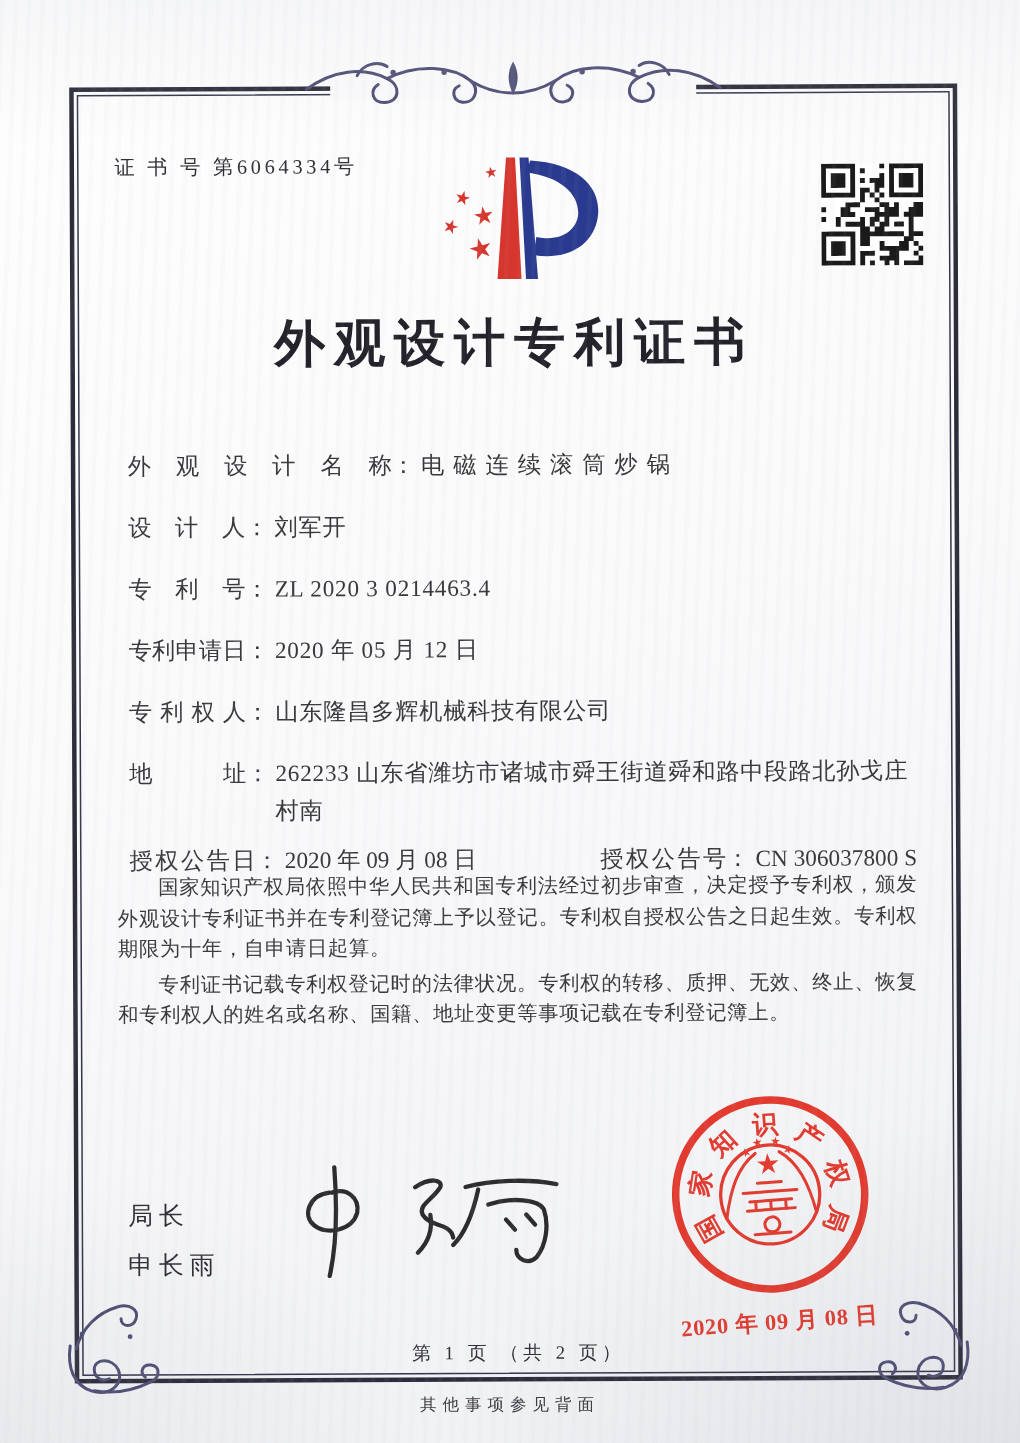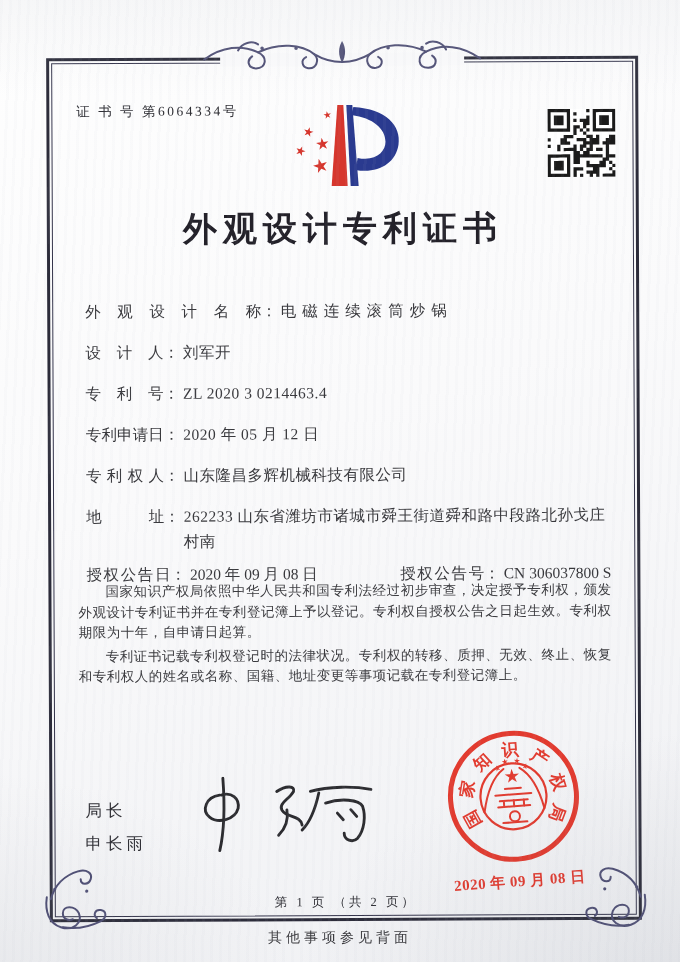--- a/index.html
+++ b/index.html
@@ -42,21 +42,21 @@
   .paras p{margin:0 0 3px 0;text-indent:2em;}
   .signer{position:absolute;left:33px;top:733px;font-size:16.5px;letter-spacing:4px;color:#2e2e34;line-height:33px;}
   .signature{position:absolute;left:142px;top:716px;}
   .seal{position:absolute;left:372px;top:657px;transform:rotate(-4deg);}
   .ring-char{font-size:17px;font-weight:700;fill:#e23a2e;text-anchor:middle;dominant-baseline:middle;
     font-family:"Liberation Serif",serif;}
   .seal-date{font-size:15px;font-weight:700;fill:#e23a2e;text-anchor:middle;letter-spacing:.5px;
     font-family:"Liberation Serif",serif;}
   .pagefoot{position:absolute;left:0;right:0;top:834px;text-align:center;font-size:12.5px;
     letter-spacing:3px;color:#2e2e34;}
-  .backnote{position:absolute;left:0;right:0;top:929px;text-align:center;font-size:14px;
+  .backnote{position:absolute;left:0;right:0;top:929px;text-align:center;font-size:11px;
     letter-spacing:4px;color:#3c3c40;z-index:6;}
   .orn-top{position:absolute;top:-24px;left:50%;transform:translateX(-50%);}
   .orn-bl{position:absolute;left:-12px;bottom:-14px;}
   .orn-br{position:absolute;right:-12px;bottom:-14px;transform:scaleX(-1);}
   .orn{stroke:#4e4e74;stroke-width:2;fill:none;stroke-linecap:round;}
   .orn-dot{fill:#4e4e74;stroke:none;}
   .seal-line{stroke:#e23a2e;fill:none;stroke-linecap:round;}
 </style>
 </head>
 <body>

